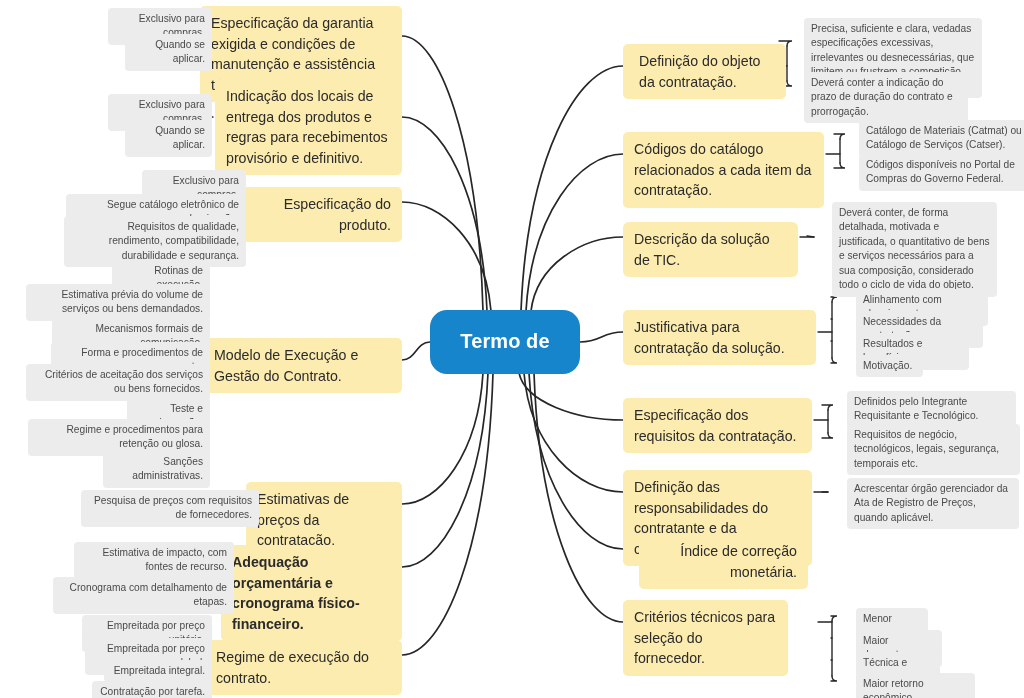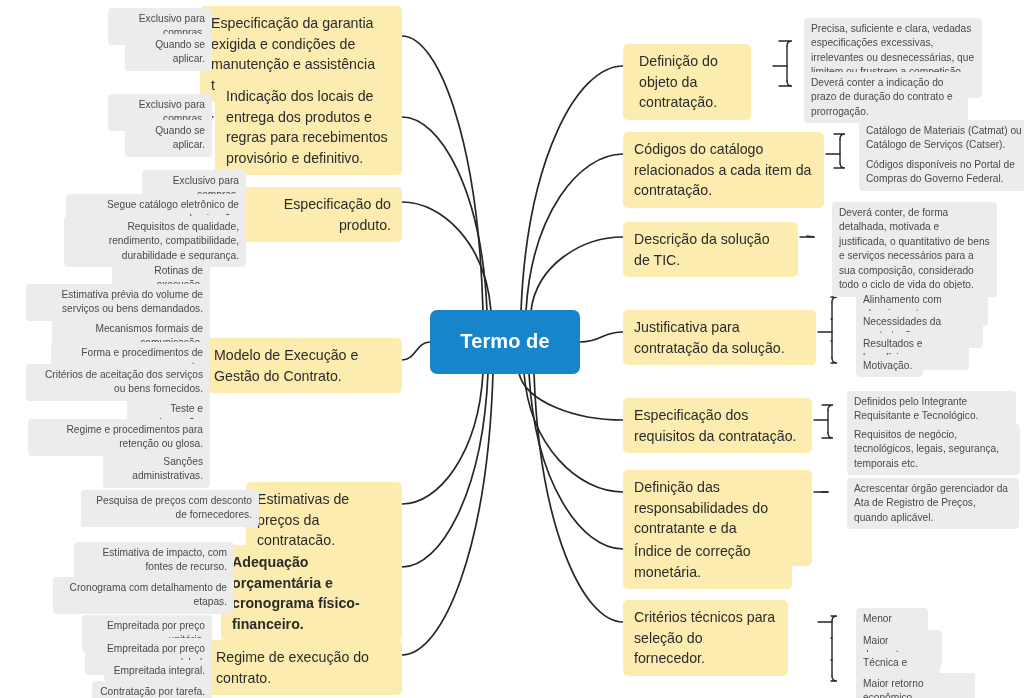--- a/index.html
+++ b/index.html
@@ -135,21 +135,21 @@
       <path d="M814,492 L828,492" fill="none" stroke="#262626" stroke-width="1.4" stroke-linecap="round"></path>
       <path d="M828,492 L822,492" fill="none" stroke="#262626" stroke-width="1.4" stroke-linecap="round"></path>
       <path d="M818,622 L832,622" fill="none" stroke="#262626" stroke-width="1.4" stroke-linecap="round"></path>
       <path d="M832,621 L832,676" fill="none" stroke="#262626" stroke-width="1.4" stroke-linecap="round"></path>
       <path d="M832,621 Q832,616 837,616 L831,616" fill="none" stroke="#262626" stroke-width="1.4" stroke-linecap="round"></path>
       <path d="M832,638 L831,638" fill="none" stroke="#262626" stroke-width="1.4" stroke-linecap="round"></path>
       <path d="M832,660 L831,660" fill="none" stroke="#262626" stroke-width="1.4" stroke-linecap="round"></path>
       <path d="M832,676 Q832,681 837,681 L831,681" fill="none" stroke="#262626" stroke-width="1.4" stroke-linecap="round"></path>
     </svg>
   <div id="nodes">
-      <div class="node root" style="left: 430px; top: 310px; width: 150px; height: 64px;">
+      <div class="node root" style="left: 430px; top: 310px; width: 150px; height: 64px; border-radius: 17px;">
         <span>
           <div>Termo de</div>
         </span>
       </div>
       <div class="node topic" style="left: 200px; top: 6px; width: 202px; min-height: 60px;">
         <span>Especificação da garantia exigida e condições de manutenção e assistência técnica.</span>
       </div>
       <div class="node leaf left" style="left: 85px; top: 8px; width: 104px; min-height: 16px;">
         <span>Exclusivo para compras.</span>
       </div>
@@ -201,21 +201,21 @@
       <div class="node leaf left" style="left: 5px; top: 419px; width: 182px; min-height: 28px;">
         <span>Regime e procedimentos para retenção ou glosa.</span>
       </div>
       <div class="node leaf left" style="left: 80px; top: 451px; width: 107px; min-height: 16px;">
         <span>Sanções administrativas.</span>
       </div>
       <div class="node topic" style="left: 246px; top: 482px; width: 156px; min-height: 44px;">
         <span>Estimativas de preços da contratação.</span>
       </div>
       <div class="node leaf left" style="left: 58px; top: 490px; width: 178px; min-height: 28px;">
-        <span>Pesquisa de preços com desconto de fornecedores.</span>
+        <span>Pesquisa de preços com requisitos de fornecedores.</span>
       </div>
       <div class="node topic" style="left: 221px; top: 545px; width: 181px; min-height: 44px; font-weight: bold;">
         <span>Adequação orçamentária e cronograma físico-financeiro.</span>
       </div>
       <div class="node leaf left" style="left: 51px; top: 542px; width: 160px; min-height: 28px;">
         <span>Estimativa de impacto, com fontes de recurso.</span>
       </div>
       <div class="node leaf left" style="left: 30px; top: 577px; width: 181px; min-height: 16px;">
         <span>Cronograma com detalhamento de etapas.</span>
       </div>
@@ -227,39 +227,39 @@
       </div>
       <div class="node leaf left" style="left: 62px; top: 638px; width: 127px; min-height: 16px;">
         <span>Empreitada por preço global.</span>
       </div>
       <div class="node leaf left" style="left: 81px; top: 660px; width: 108px; min-height: 16px;">
         <span>Empreitada integral.</span>
       </div>
       <div class="node leaf left" style="left: 69px; top: 681px; width: 120px; min-height: 16px;">
         <span>Contratação por tarefa.</span>
       </div>
-      <div class="node topic" style="left: 623px; top: 44px; width: 128px; min-height: 44px; padding-left: 16px;">
+      <div class="node topic" style="left: 623px; top: 44px; width: 163px; min-height: 44px; padding-left: 16px;">
         <span>Definição do objeto da contratação.</span>
       </div>
       <div class="node leaf right" style="left: 781px; top: 18px; width: 178px; min-height: 46px;">
         <span>Precisa, suficiente e clara, vedadas especificações excessivas, irrelevantes ou desnecessárias, que limitem ou frustrem a competição ou a realização da solução.</span>
       </div>
       <div class="node leaf right" style="left: 781px; top: 72px; width: 164px; min-height: 28px;">
         <span>Deverá conter a indicação do prazo de duração do contrato e prorrogação.</span>
       </div>
       <div class="node topic" style="left: 623px; top: 132px; width: 201px; min-height: 44px;">
         <span>Códigos do catálogo relacionados a cada item da contratação.</span>
       </div>
       <div class="node leaf right" style="left: 836px; top: 120px; width: 178px; min-height: 28px;">
         <span>Catálogo de Materiais (Catmat) ou Catálogo de Serviços (Catser).</span>
       </div>
       <div class="node leaf right" style="left: 836px; top: 154px; width: 173px; min-height: 28px;">
         <span>Códigos disponíveis no Portal de Compras do Governo Federal.</span>
       </div>
-      <div class="node topic" style="left: 623px; top: 222px; width: 175px; min-height: 30px;">
+      <div class="node topic" style="left: 623px; top: 222px; width: 175px; min-height: 30px; border-radius: 6px;">
         <span>Descrição da solução de TIC.</span>
       </div>
       <div class="node leaf right" style="left: 809px; top: 202px; width: 165px; min-height: 62px;">
         <span>Deverá conter, de forma detalhada, motivada e justificada, o quantitativo de bens e serviços necessários para a sua composição, considerado todo o ciclo de vida do objeto.</span>
       </div>
       <div class="node topic" style="left: 623px; top: 310px; width: 193px; min-height: 44px;">
         <span>Justificativa para contratação da solução.</span>
       </div>
       <div class="node leaf right" style="left: 833px; top: 289px; width: 132px; min-height: 16px;">
         <span>Alinhamento com planejamento.</span>
@@ -281,21 +281,21 @@
       </div>
       <div class="node leaf right" style="left: 824px; top: 424px; width: 173px; min-height: 28px;">
         <span>Requisitos de negócio, tecnológicos, legais, segurança, temporais etc.</span>
       </div>
       <div class="node topic" style="left: 623px; top: 470px; width: 189px; min-height: 44px;">
         <span>Definição das responsabilidades do contratante e da contratada.</span>
       </div>
       <div class="node leaf right" style="left: 824px; top: 478px; width: 172px; min-height: 28px;">
         <span>Acrescentar órgão gerenciador da Ata de Registro de Preços, quando aplicável.</span>
       </div>
-      <div class="node topic" style="left: 623px; top: 534px; width: 169px; min-height: 30px;">
+      <div class="node topic" style="left: 639px; top: 534px; width: 169px; min-height: 30px; text-align: right;">
         <span>Índice de correção monetária.</span>
       </div>
       <div class="node topic" style="left: 623px; top: 600px; width: 165px; min-height: 44px;">
         <span>Critérios técnicos para seleção do fornecedor.</span>
       </div>
       <div class="node leaf right" style="left: 833px; top: 608px; width: 72px; min-height: 16px;">
         <span>Menor preço.</span>
       </div>
       <div class="node leaf right" style="left: 833px; top: 630px; width: 86px; min-height: 16px;">
         <span>Maior desconto.</span>

